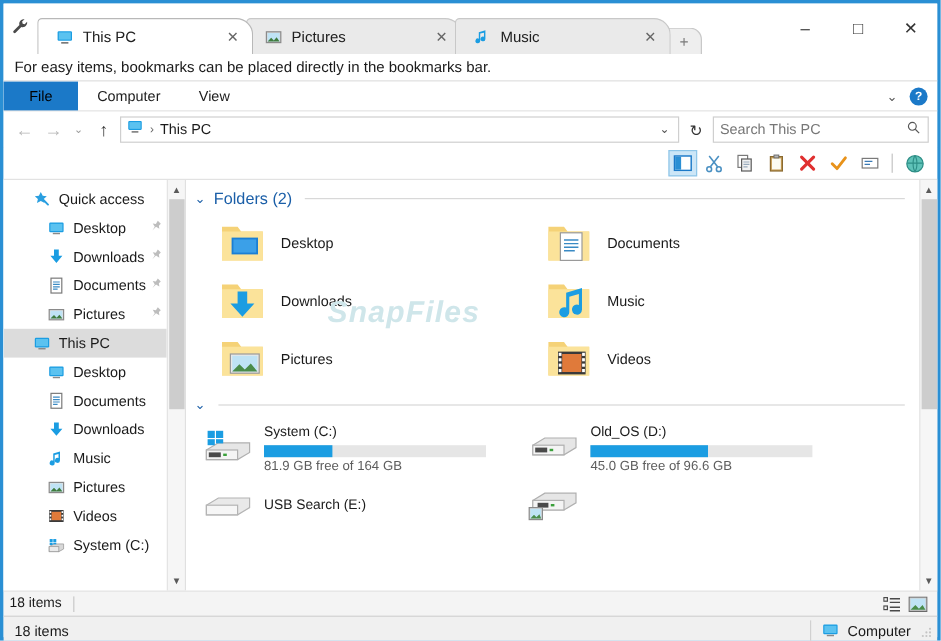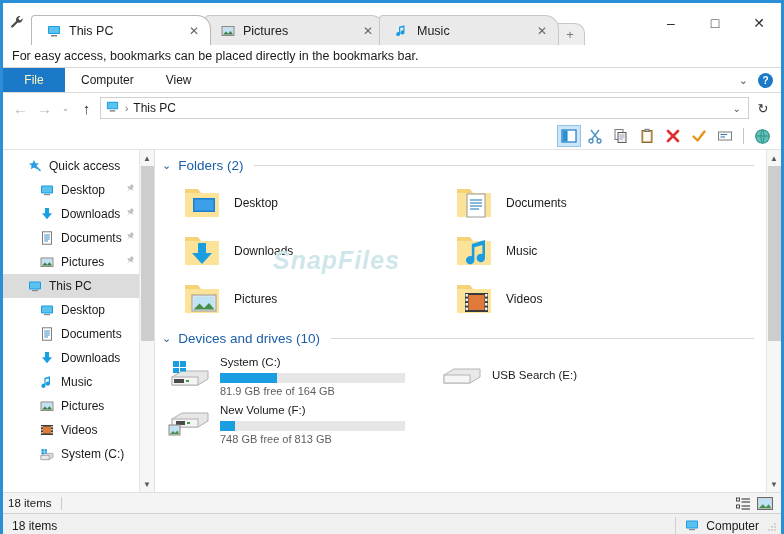--- a/index.html
+++ b/index.html
@@ -68,21 +68,21 @@
 
   
   .ribbon {
     height: 25px; background: #ffffff; display: flex; align-items: stretch;
     border-bottom: 1px solid #dcdcdc;
   }
   .ribtab {
     display: flex; align-items: center; justify-content: center;
     font-size: 12px; color: #1b1b1b; padding: 0 16px;
   }
-  .ribtab.file { background: #1b79c8; color: #fef9c3; min-width: 62px; }
+  .ribtab.file { background: #1b79c8; color: #000000; min-width: 62px; }
   .ribbon-spacer { flex: 1; }
   .ribbon-right { display: flex; align-items: center; gap: 10px; padding-right: 8px; }
   .chevron-small { color: #555; font-size: 11px; }
   .helpbtn {
     width: 15px; height: 15px; border-radius: 50%; background: #1b79c8;
     color: #fff; font-size: 10px; font-weight: bold;
     display: flex; align-items: center; justify-content: center;
   }
 
   
@@ -260,21 +260,21 @@
     </div>
 
     <div class="wincontrols">
       <div class="wc">–</div>
       <div class="wc">□</div>
       <div class="wc">✕</div>
     </div>
   </div>
 
   <div class="bookmarkbar">
-    <span>For easy access, bookmarks can be placed directly in the bookmarks bar.</span>
+    <span>For easy items, bookmarks can be placed directly in the bookmarks bar.</span>
   </div>
 
   <div class="ribbon">
     <div class="ribtab file">File</div>
     <div class="ribtab">Computer</div>
     <div class="ribtab">View</div>
     <div class="ribbon-spacer"></div>
     <div class="ribbon-right">
       <span class="chevron-small">⌄</span>
       <span class="helpbtn">?</span>
@@ -296,20 +296,29 @@
         </svg>
       </span>
       <span class="addr-sep">›</span>
       <span class="addr-crumb">This PC</span>
       <span class="addr-flex"></span>
       <span class="addr-chev">⌄</span>
     </div>
 
     <div class="refreshbtn">↻</div>
 
+    <div class="searchbox">
+      <span class="s-txt">Search This PC</span>
+      <span>
+        <svg width="13" height="13" viewBox="0 0 16 16">
+          <circle cx="6.5" cy="6.5" r="4" fill="none" stroke="#555" stroke-width="1.2"></circle>
+          <line x1="9.5" y1="9.5" x2="13.5" y2="13.5" stroke="#555" stroke-width="1.2"></line>
+        </svg>
+      </span>
+    </div>
   </div>
 
   <div class="cmdbar">
     <div class="cmdbtn sel">
       <svg width="16" height="14" viewBox="0 0 16 14">
         <rect x="1" y="1" width="14" height="12" fill="#fff" stroke="#1b79c8" stroke-width="1.2"></rect>
         <rect x="1.6" y="1.6" width="5" height="10.8" fill="#2a8fd4"></rect>
       </svg>
     </div>
     <div class="cmdbtn">
@@ -633,21 +642,20 @@
               <rect x="33.1" y="24" width="2.3" height="2.6" fill="#fff"></rect>
               <rect x="33.1" y="28.5" width="2.3" height="2.6" fill="#fff"></rect>
             </svg>
           </span>
           <span class="folder-lbl">Videos</span>
         </div>
       </div>
 
       <div class="section-head">
         <span class="sec-chev">⌄</span>
-        <span>Devices and drives (10)</span>
         <span class="sec-rule"></span>
       </div>
 
       <div class="drives">
 
         <div class="drive-cell">
           <span class="drive-ico">
             <svg width="44" height="34" viewBox="0 0 44 34">
               <path d="M4 20l10-6h26v8l-10 6H4z" fill="#e6e6e6" stroke="#b0b0b0" stroke-width="1"></path>
               <rect x="4" y="20" width="26" height="8" fill="#f4f4f4" stroke="#b0b0b0" stroke-width="1"></rect>
@@ -661,20 +669,37 @@
           </span>
           <span class="drive-info">
             <span class="drive-name">System (C:)</span>
             <span class="bar-track" style="display:block">
               <span class="bar-fill" style="display:block; width:31%"></span>
             </span>
             <span class="drive-sub" style="display:block">81.9 GB free of 164 GB</span>
           </span>
         </div>
 
+        <div class="drive-cell">
+          <span class="drive-ico">
+            <svg width="44" height="34" viewBox="0 0 44 34">
+              <path d="M4 16l10-6h26v8l-10 6H4z" fill="#e6e6e6" stroke="#b0b0b0" stroke-width="1"></path>
+              <rect x="4" y="16" width="26" height="8" fill="#f4f4f4" stroke="#b0b0b0" stroke-width="1"></rect>
+              <rect x="6" y="18" width="10" height="4" fill="#4a4a4a"></rect>
+              <rect x="18" y="19" width="3" height="2" fill="#3aa03a"></rect>
+            </svg>
+          </span>
+          <span class="drive-info">
+            <span class="drive-name">Old_OS (D:)</span>
+            <span class="bar-track" style="display:block">
+              <span class="bar-fill" style="display:block; width:53%"></span>
+            </span>
+            <span class="drive-sub" style="display:block">45.0 GB free of 96.6 GB</span>
+          </span>
+        </div>
 
         <div class="drive-cell">
           <span class="drive-ico">
             <svg width="44" height="34" viewBox="0 0 44 34">
               <path d="M4 18l10-6h26v8l-10 6H4z" fill="#e9e9e9" stroke="#b4b4b4" stroke-width="1"></path>
               <rect x="4" y="18" width="26" height="8" fill="#f6f6f6" stroke="#b4b4b4" stroke-width="1"></rect>
             </svg>
           </span>
           <span class="drive-info">
             <span class="drive-name">USB Search (E:)</span>
@@ -685,27 +710,20 @@
           <span class="drive-ico">
             <svg width="44" height="34" viewBox="0 0 44 34">
               <path d="M4 14l10-6h26v8l-10 6H4z" fill="#e6e6e6" stroke="#b0b0b0" stroke-width="1"></path>
               <rect x="4" y="14" width="26" height="8" fill="#f4f4f4" stroke="#b0b0b0" stroke-width="1"></rect>
               <rect x="8" y="16" width="9" height="4" fill="#4a4a4a"></rect>
               <rect x="19" y="17" width="3" height="2" fill="#3aa03a"></rect>
               <rect x="1" y="20" width="11" height="10" fill="#d8d8d8" stroke="#8a8a8a" stroke-width="1"></rect>
               <rect x="2" y="21" width="9" height="8" fill="#bfe3f5"></rect>
               <path d="M2 29l3-3 2 2 2.5-2.5 1.5 3.5z" fill="#4a8c4a"></path>
             </svg>
-          </span>
-          <span class="drive-info">
-            <span class="drive-name">New Volume (F:)</span>
-            <span class="bar-track" style="display:block">
-              <span class="bar-fill" style="display:block; width:8%"></span>
-            </span>
-            <span class="drive-sub" style="display:block">748 GB free of 813 GB</span>
           </span>
         </div>
       </div>
     </div>
 
     <div class="vscroll">
       <div class="vs-arrow">▲</div>
       <div class="vs-track">
         <div class="vs-thumb" style="top:0; height:175px;"></div>
       </div>

